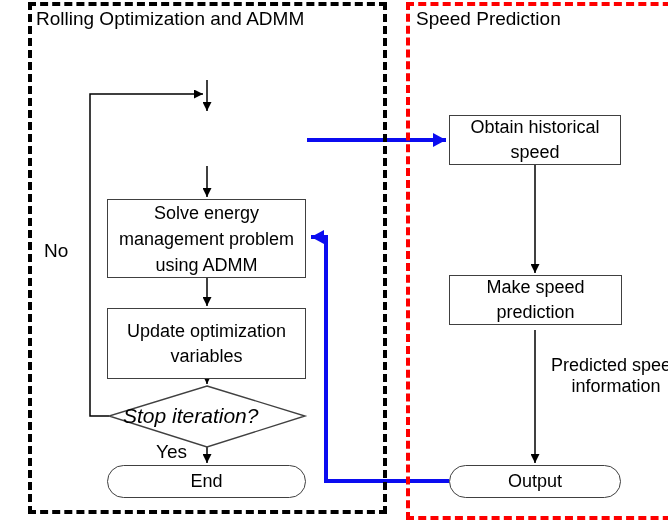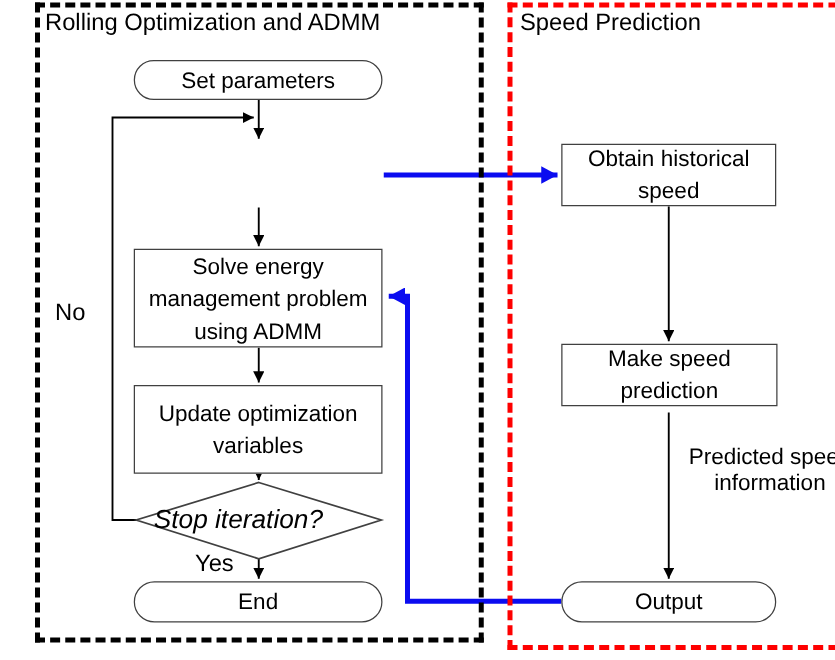--- a/index.html
+++ b/index.html
@@ -78,21 +78,20 @@
 
     <polygon points="183,386 281,416 183,447 85,416" class="diamond-shape"></polygon>
   </svg>
 
   <div class="panel left"></div>
   <div class="panel right"></div>
 
   <div class="panel-title title-left">Rolling Optimization and ADMM</div>
   <div class="panel-title title-right">Speed Prediction</div>
 
-  <div class="node stadium n-set">Set parameters</div>
   <div class="node n-solve">Solve energy management problem using ADMM</div>
   <div class="node n-update">Update optimization variables</div>
   <div class="diamond-label">Stop iteration?</div>
   <div class="node stadium n-end">End</div>
 
   <div class="node n-obtain">Obtain historical speed</div>
   <div class="node n-make">Make speed prediction</div>
   <div class="node stadium n-output">Output</div>
 
   <div class="edge-label lbl-no">No</div>

